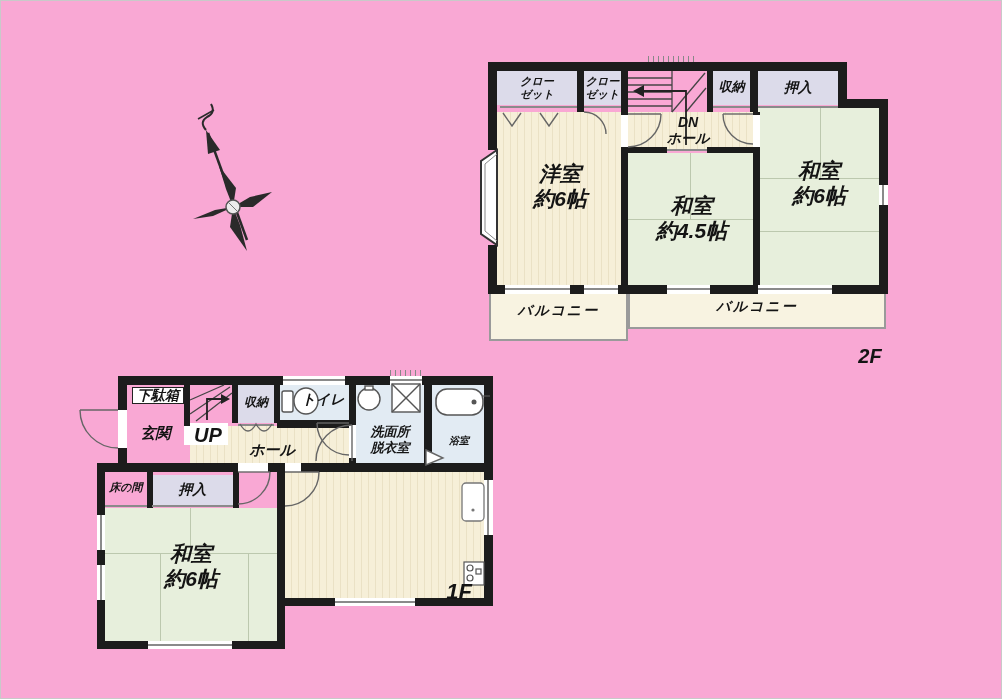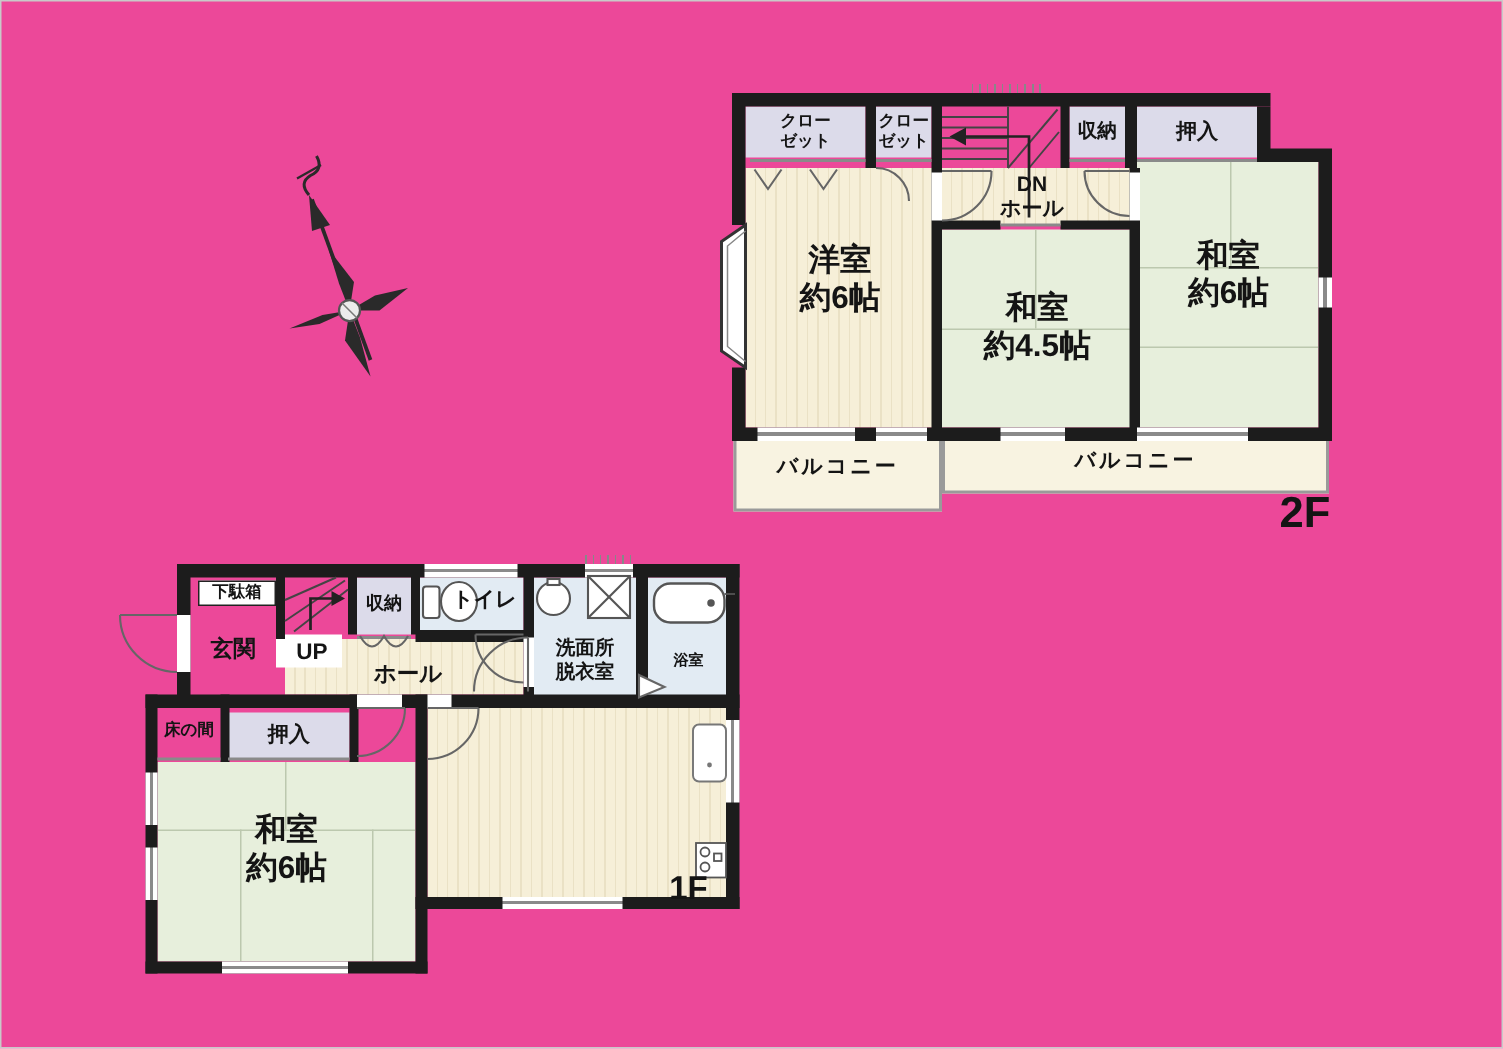--- a/index.html
+++ b/index.html
@@ -1,20 +1,21 @@
 <!DOCTYPE html>
 <html style="--wall: #1c1c1c; --flooring: #f6efd8; --flooring-stripe: #eae1c5; --tatami: #e7efdc; --storage: #dcdbea; --wet-room: #e2ebf3; --balcony: #f8f3e1;"><head>
 <meta charset="utf-8">
 <style>
   html,body{margin:0;padding:0;background:#fff;}
   #plan{
-    position:relative;width:1002px;height:699px;background:#ec4899;
+    position:relative;width:1002px;height:699px;background:#f9a8d4;
     box-shadow:inset 0 0 0 1px #c9c9c9;
     font-family:"Liberation Sans","DejaVu Sans",sans-serif;
     overflow:hidden;
+    font-style:italic;
   }
   .w{position:absolute;background:var(--wall,#1c1c1c);}
   .fillfloor{position:absolute;background:repeating-linear-gradient(90deg,var(--flooring,#f6efd8) 0 6px,var(--flooring-stripe,#eae1c5) 6px 7px);}
   .tatami{position:absolute;background:var(--tatami,#e7efdc);}
   .stor{position:absolute;background:var(--storage,#dcdbea);}
   .wet{position:absolute;background:var(--wet-room,#e2ebf3);}
   .balc{position:absolute;background:var(--balcony,#f8f3e1);border:2px solid #9a9a9a;box-sizing:border-box;}
   .lbl{position:absolute;display:flex;flex-direction:column;align-items:center;justify-content:center;
        text-align:center;color:#141414;font-weight:700;line-height:1.2;white-space:nowrap;}
   .win-h{position:absolute;background:linear-gradient(to bottom,#fff 0 35%,#8a8a8a 35%,#8a8a8a 60%,#fff 60%);}
@@ -250,31 +251,31 @@
   <div class="lbl" style="left:760px;top:155px;width:118px;height:56px;font-size:21px;">
     <span>和室</span>
       <span>約6帖</span>
   </div>
   <div class="lbl" style="left:489px;top:301px;width:139px;height:18px;font-size:14px;letter-spacing:2px;font-weight:600;">
     <span>バルコニー</span>
   </div>
   <div class="lbl" style="left:628px;top:297px;width:258px;height:18px;font-size:14px;letter-spacing:2px;font-weight:600;">
     <span>バルコニー</span>
   </div>
-  <div class="lbl" style="left:848px;top:329px;width:44px;height:26px;font-size:29px;font-weight:600;">
+  <div class="lbl" style="left:848px;top:342px;width:44px;height:26px;font-size:20px;font-weight:600;justify-content:flex-end;">
     <span>2F</span>
   </div>
 
-  <div class="lbl" style="left:133px;top:388px;width:50px;height:15px;font-size:11px;">
+  <div class="lbl" style="left:133px;top:388px;width:50px;height:15px;font-size:14px;">
     <span>下駄箱</span>
   </div>
   <div class="lbl" style="left:127px;top:424px;width:57px;height:18px;font-size:15px;">
     <span>玄関</span>
   </div>
-  <div class="lbl" style="left:188px;top:426px;width:40px;height:17px;font-size:15px;font-weight:600;">
+  <div class="lbl" style="left:188px;top:426px;width:40px;height:17px;font-size:20px;font-weight:600;">
     <span>UP</span>
   </div>
   <div class="lbl" style="left:238px;top:394px;width:36px;height:16px;font-size:12px;">
     <span>収納</span>
   </div>
   <div class="lbl" style="left:297px;top:391px;width:52px;height:16px;font-size:14px;">
     <span>トイレ</span>
   </div>
   <div class="lbl" style="left:243px;top:441px;width:58px;height:18px;font-size:15px;">
     <span>ホール</span>

